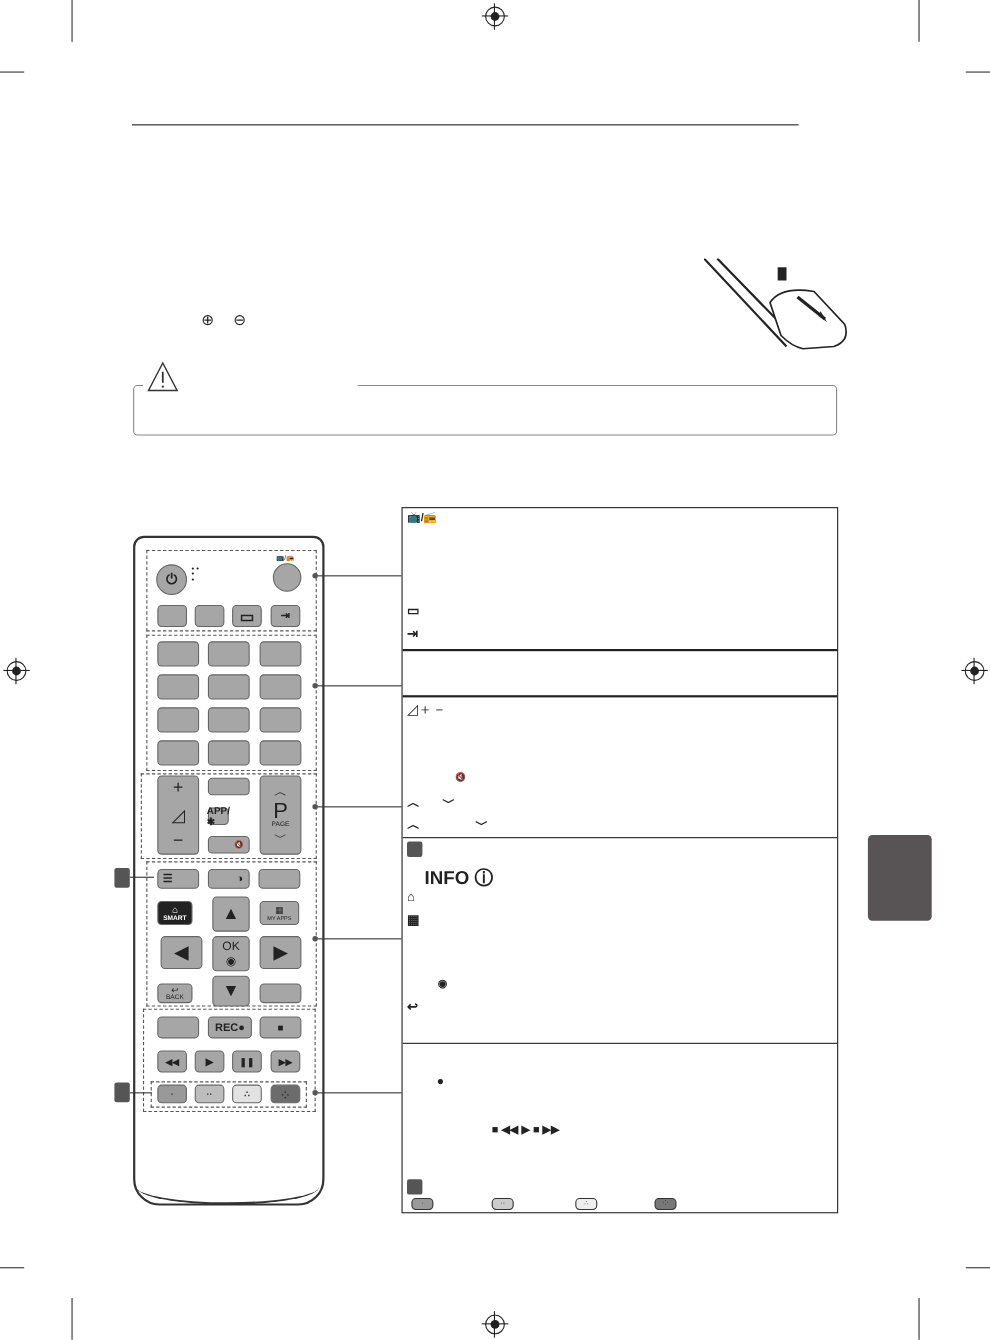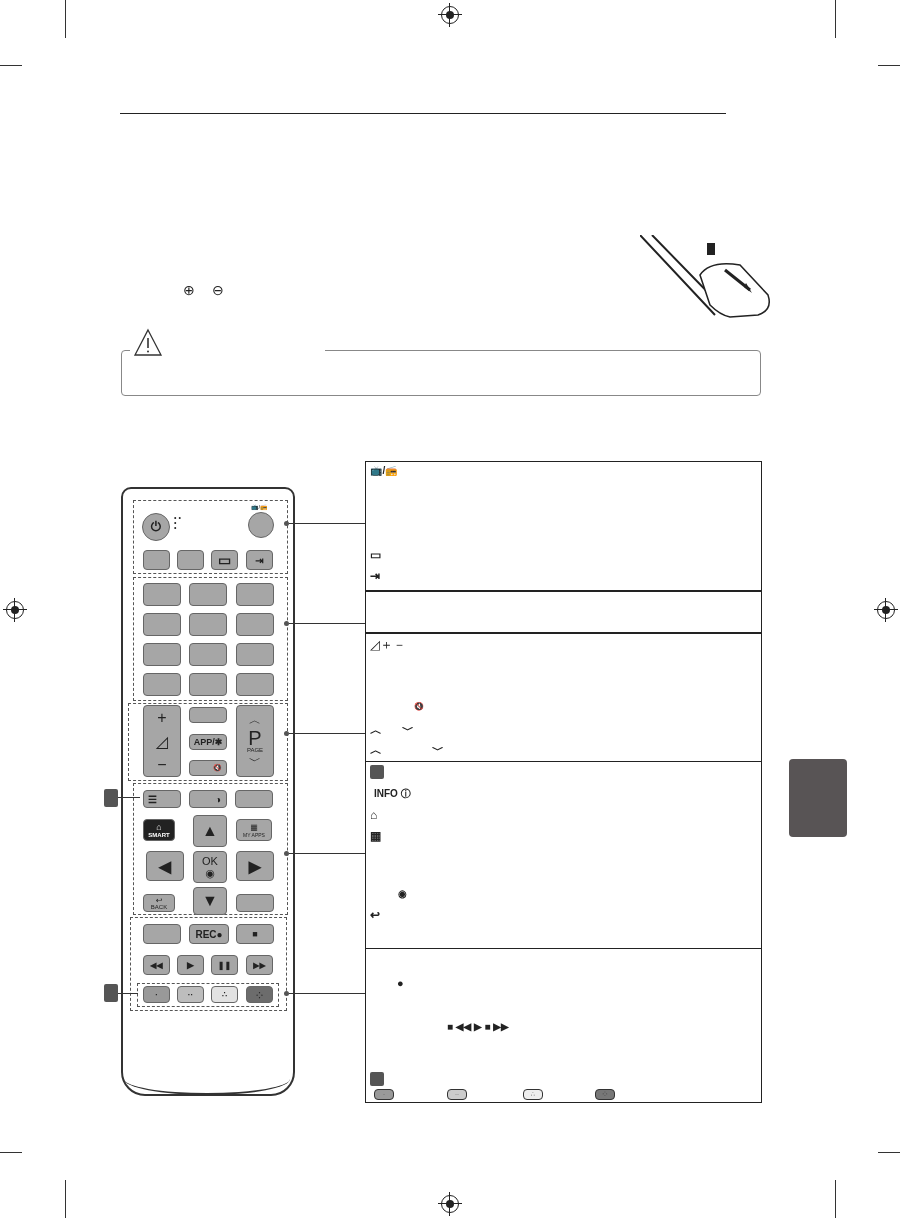--- a/index.html
+++ b/index.html
@@ -111,21 +111,21 @@
 <div class="dot" style="left:284px;top:621px"></div>
 <div class="lead" style="left:289px;top:623px;width:76px"></div>
 
 <div class="grp" style="left:128px;top:703px;width:158px;height:76px"></div>
 <div class="btn" style="left:143px;top:705px;width:38px;height:72px;flex-direction:column;font-size:16px;font-weight:normal;justify-content:space-around">
   <span>+</span>
   <span>◿</span>
   <span>−</span>
 </div>
 <div class="btn" style="left:189px;top:707px;width:38px;height:16px"></div>
-<div class="btn" style="left:189px;top:734px;width:38px;height:16px;font-size:9px">APP/✱</div>
+<div class="btn" style="left:189px;top:734px;width:19px;height:16px;font-size:9px">APP/✱</div>
 <div class="btn" style="left:189px;top:760px;width:38px;height:16px;justify-content:flex-end;padding-right:4px;font-size:7px">
     <span>🔇</span>
   </div>
 <div class="btn" style="left:236px;top:705px;width:38px;height:72px;flex-direction:column;font-weight:normal">
   <span style="font-size:12px">︿</span>
   <span style="font-size:20px;line-height:18px">P</span>
   <span style="font-size:6px">PAGE</span>
   <span style="font-size:12px">﹀</span>
 </div>
 <div class="dot" style="left:284px;top:731px"></div>
@@ -219,21 +219,21 @@
   <div class="sec" style="top:172px;height:127px;border-bottom:1px solid #222">
     <span class="sym" style="left:4px;top:2px;font-size:13px;font-weight:normal">◿＋－</span>
     <span class="sym" style="left:48px;top:68px;font-size:8px">🔇</span>
     <span class="sym" style="left:4px;top:88px">︿</span>
     <span class="sym" style="left:36px;top:88px">﹀</span>
     <span class="sym" style="left:4px;top:108px">︿</span>
     <span class="sym" style="left:66px;top:108px">﹀</span>
   </div>
   <div class="sec" style="top:300px;height:186px;border-bottom:1px solid #222">
     <div class="marker" style="left:4px;top:3px"></div>
-    <span class="sym" style="left:8px;top:25px;font-size:10px">INFO ⓘ</span>
+    <span class="sym" style="left:20px;top:25px;font-size:17px">INFO ⓘ</span>
     <span class="sym" style="left:4px;top:46px">⌂</span>
     <span class="sym" style="left:4px;top:67px">▦</span>
     <span class="sym" style="left:32px;top:126px;font-size:10px">◉</span>
     <span class="sym" style="left:4px;top:146px">↩</span>
   </div>
   <div style="position:absolute;top:487px;left:0;width:395px;height:152px">
     <span class="sym" style="left:31px;top:28px;font-size:11px">●</span>
     <span class="sym" style="left:81px;top:72px;font-size:10px">■ ◀◀ ▶ ■ ▶▶</span>
     <div class="marker" style="left:4px;top:123px"></div>
     <div class="colorkey" style="left:8px;top:140px;background:#999">·</div>

